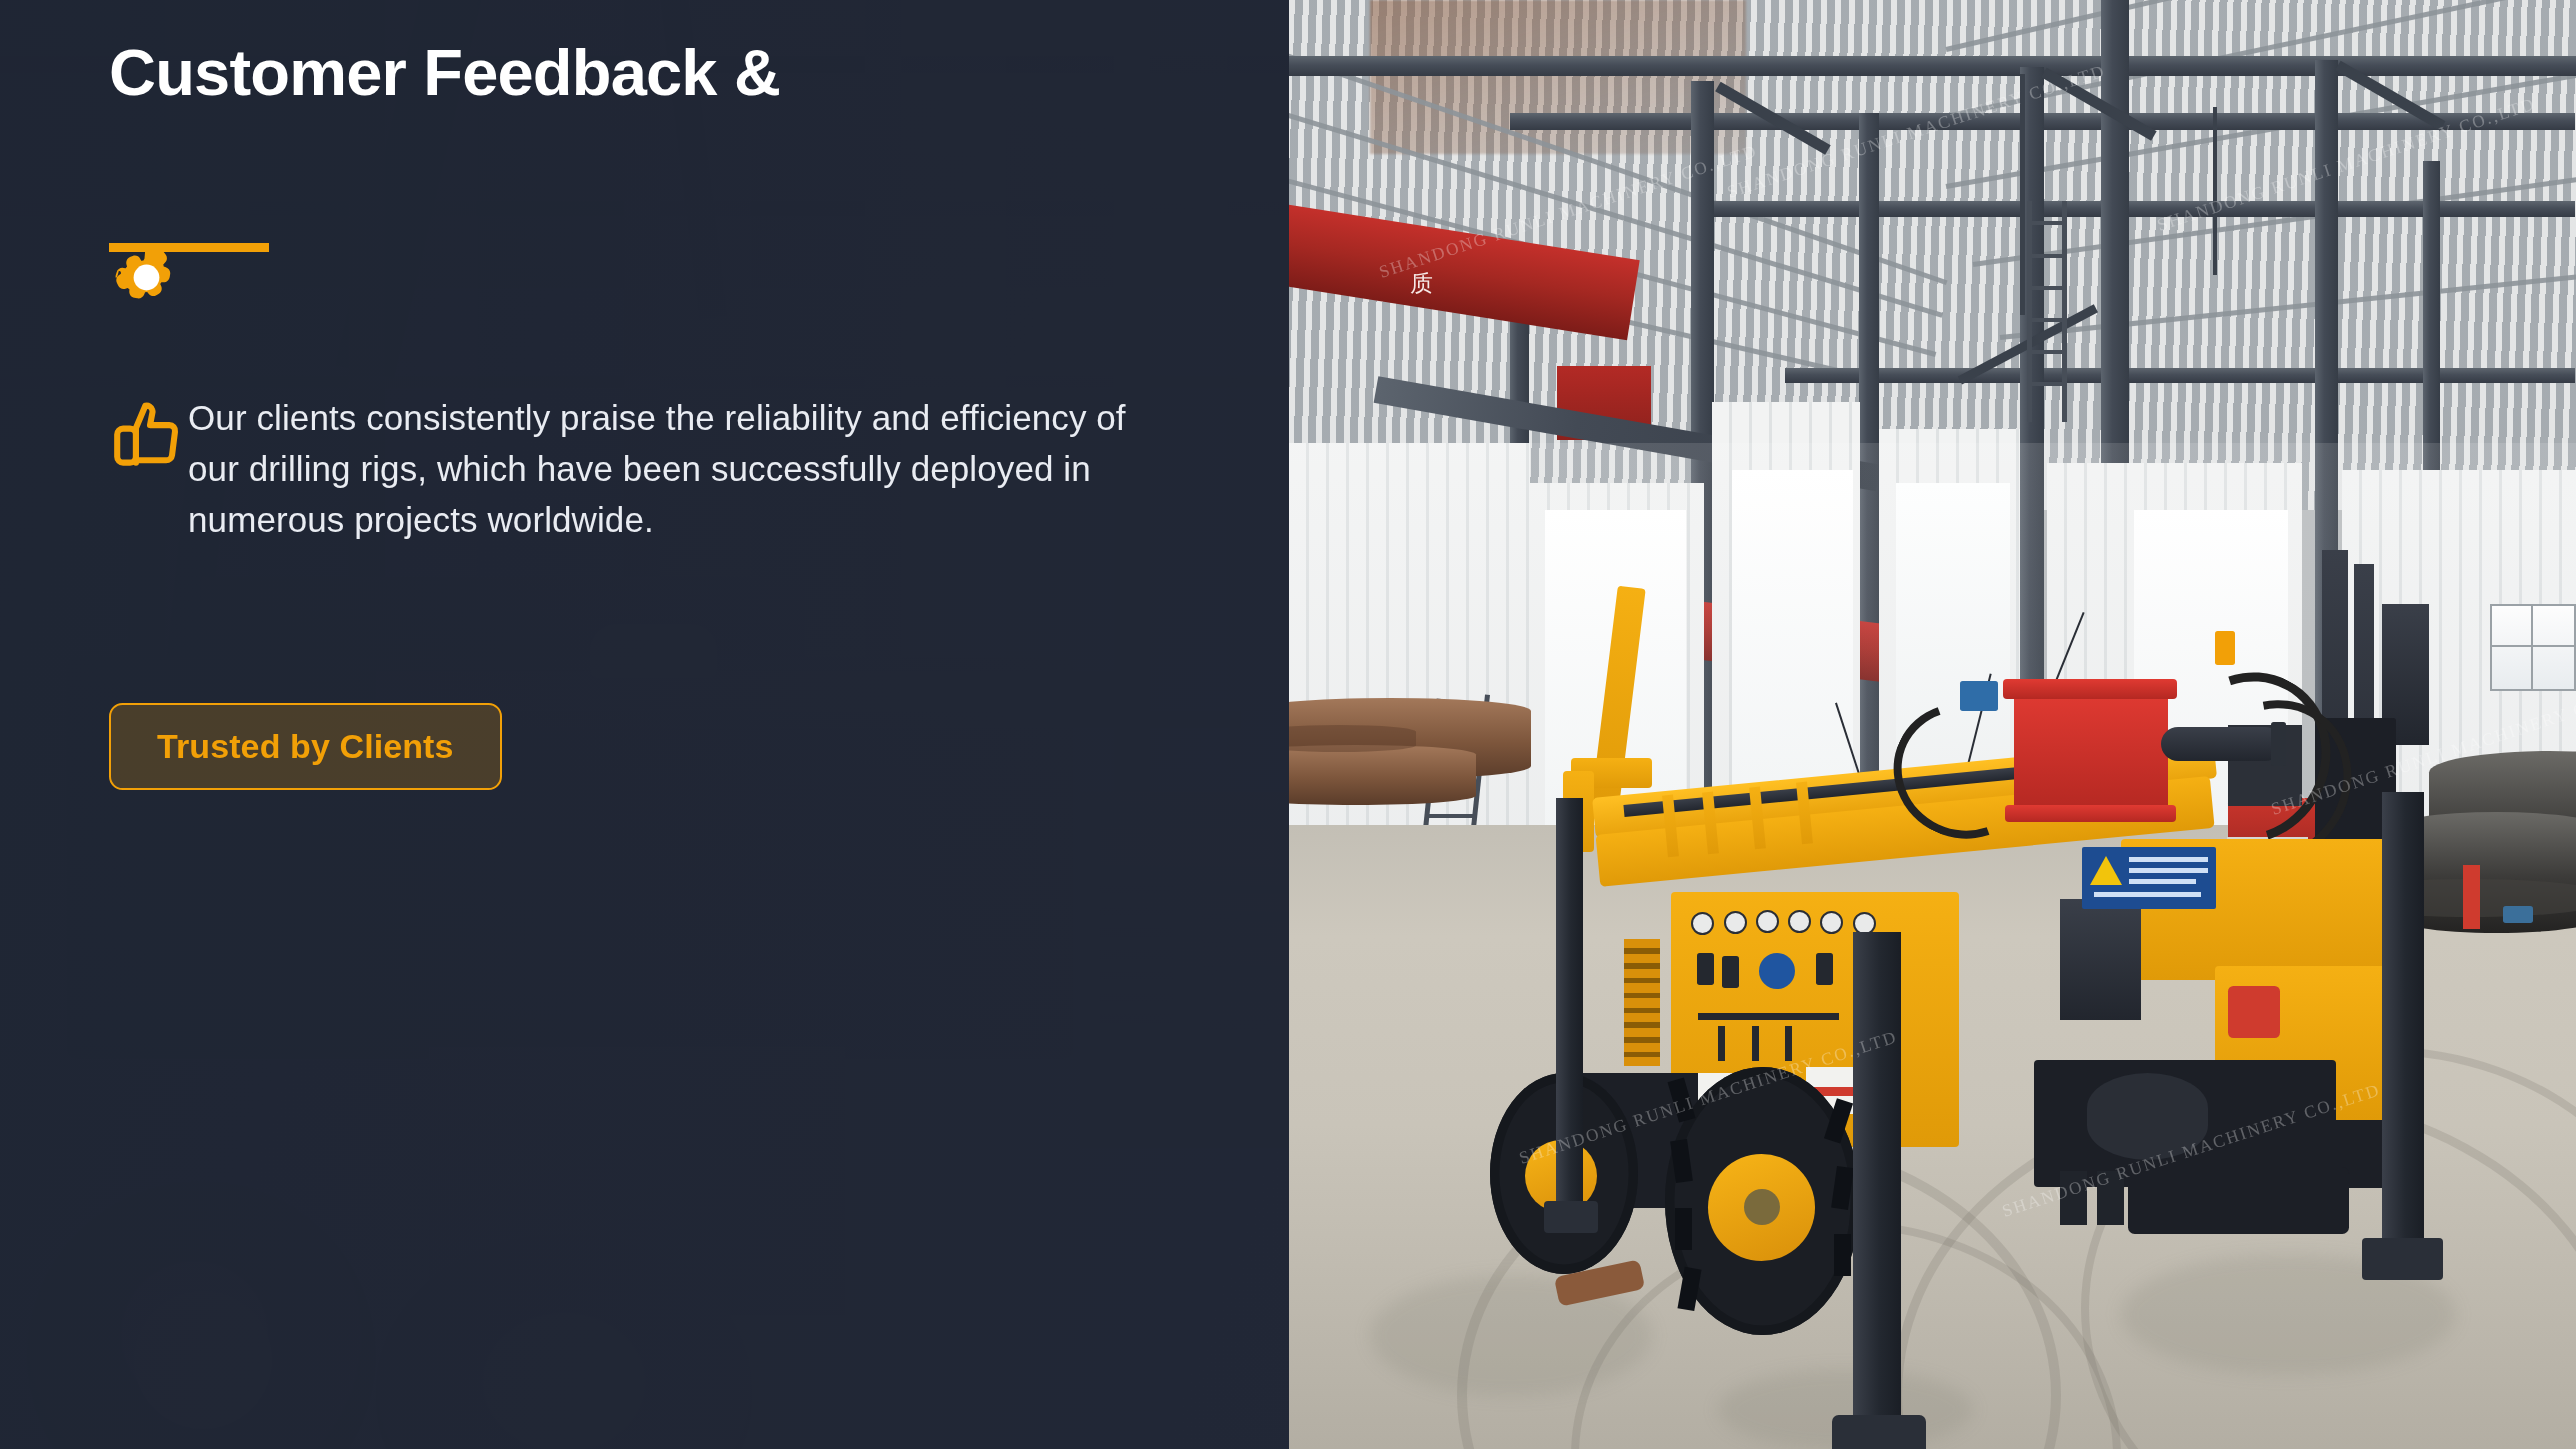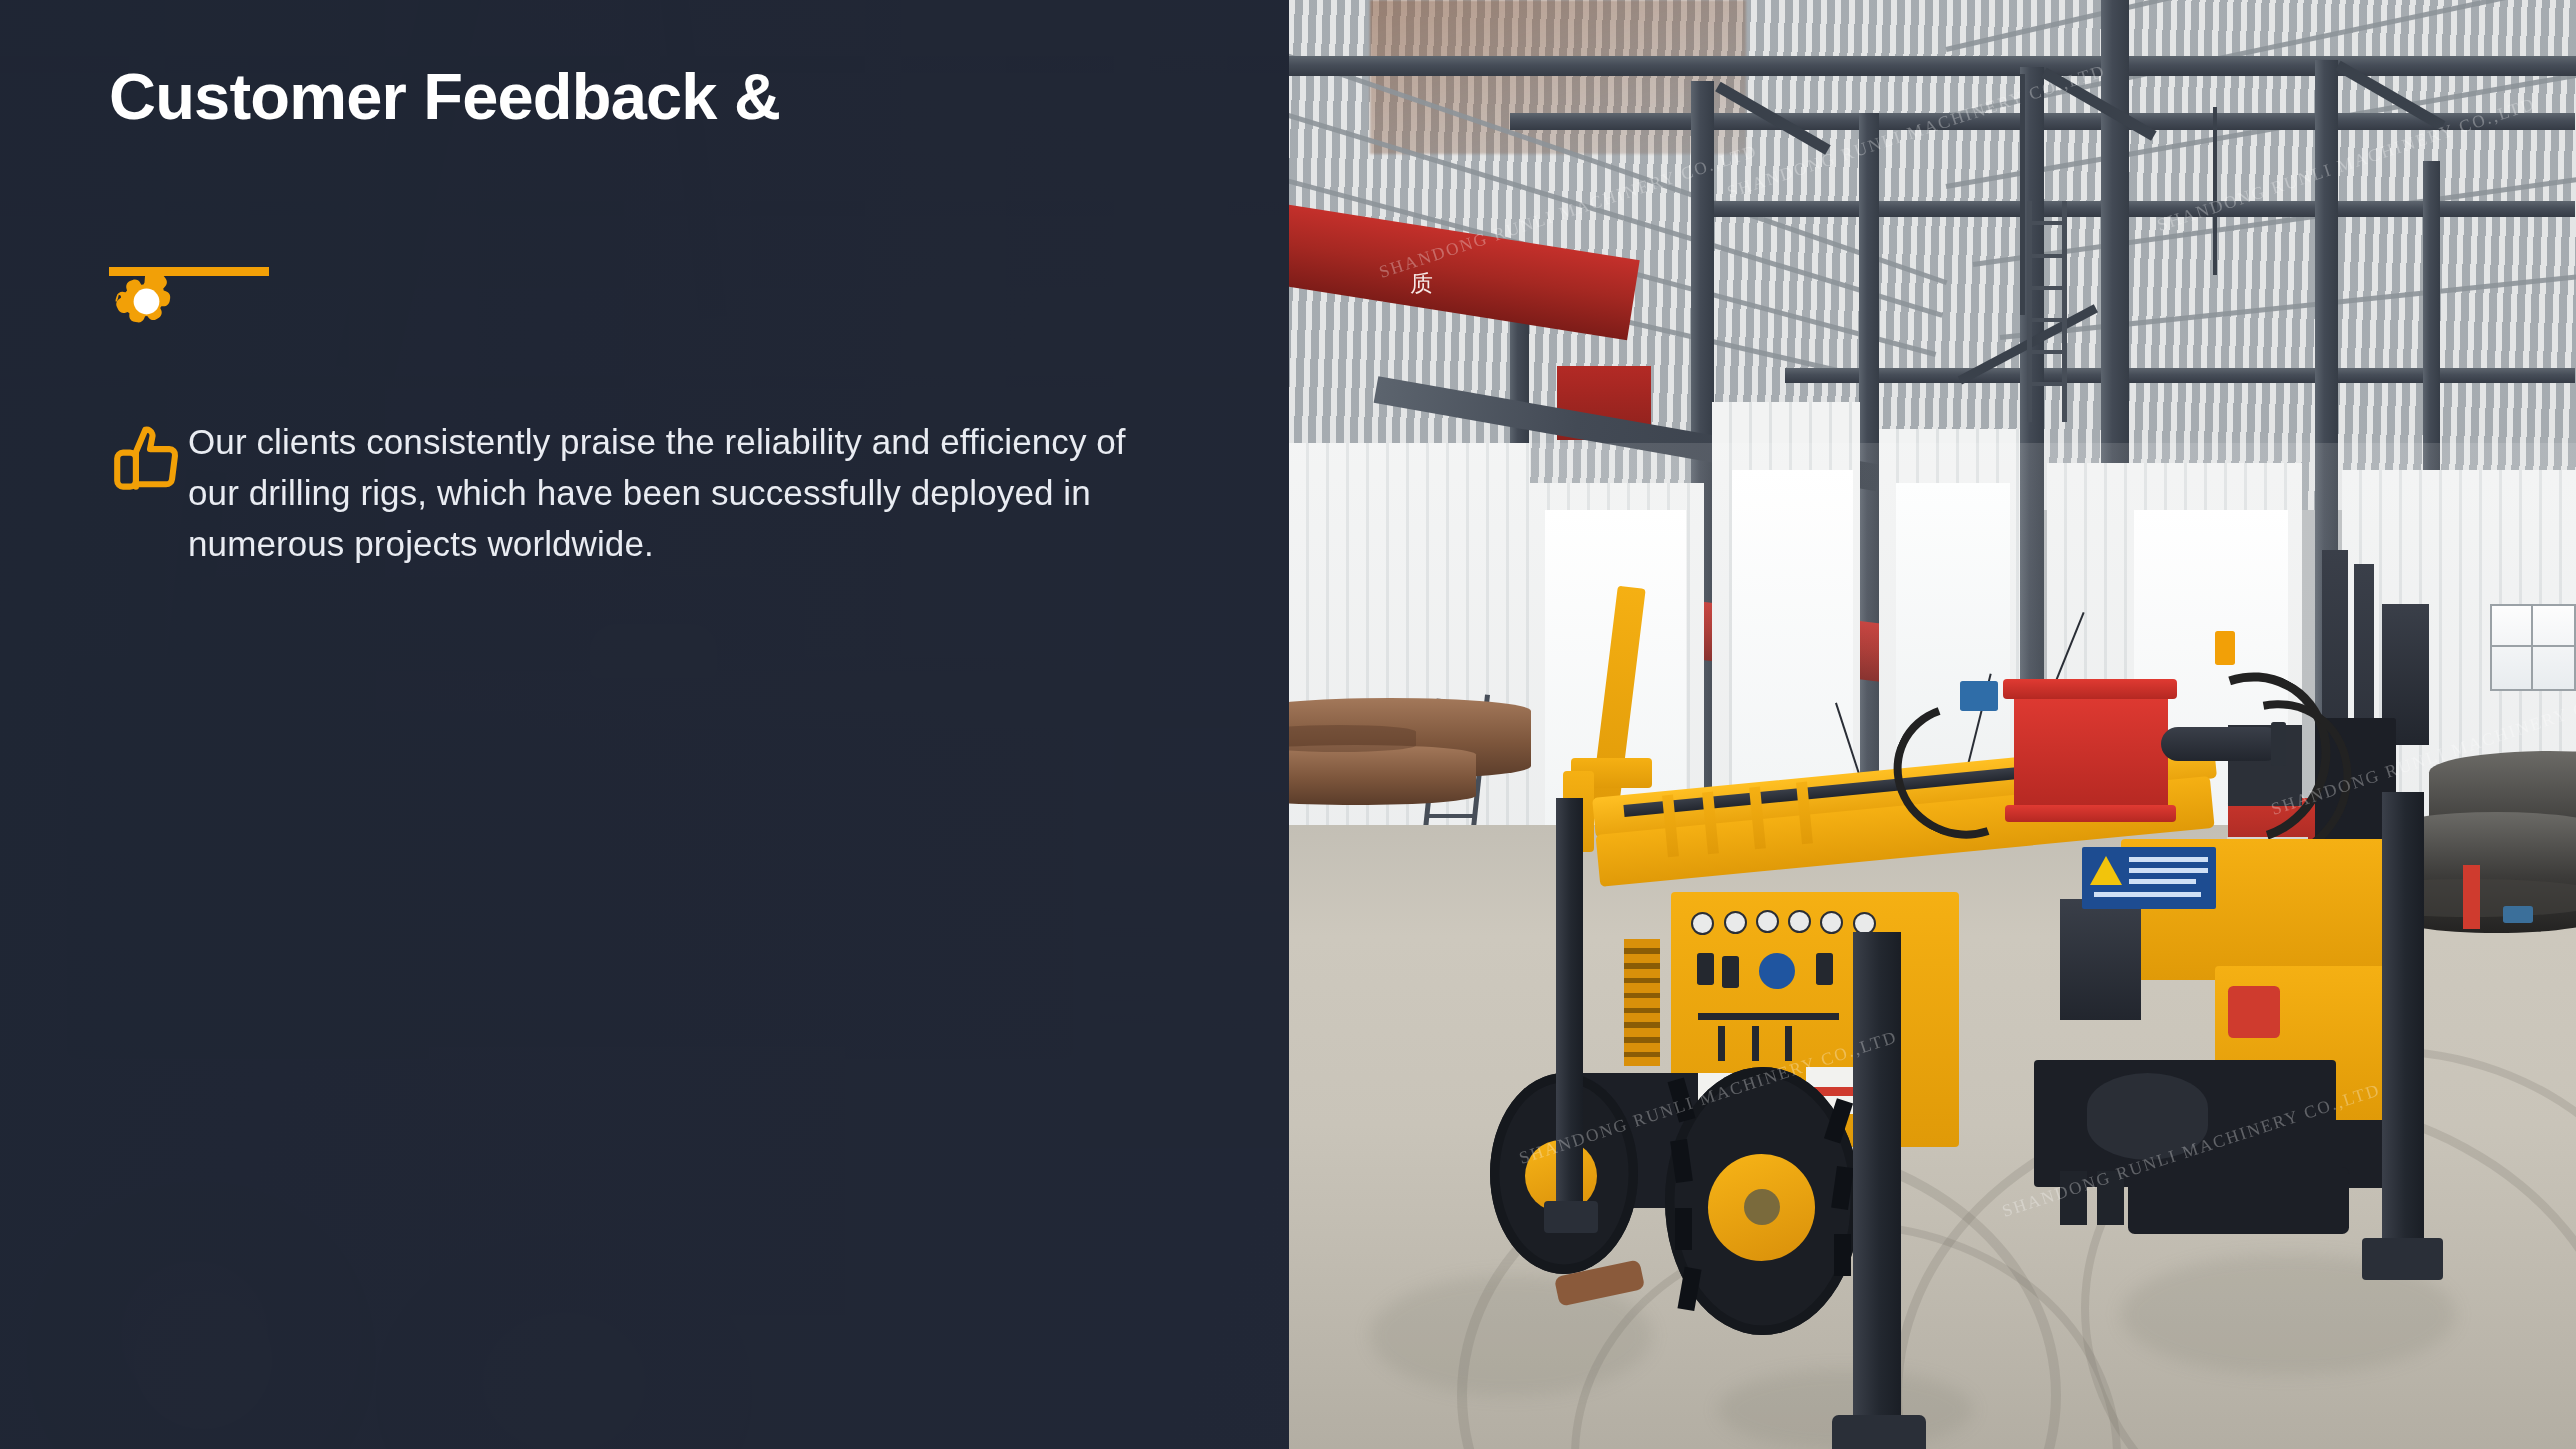--- a/index.html
+++ b/index.html
@@ -61,21 +61,21 @@
     background:radial-gradient(ellipse at 50% 48%, #3b4252 0 30%, #232834 31% 70%, #161a22 71% 100%); }
   .bg-cabin { left:429px; top:1047px; width:416px; height:268px;
     background:linear-gradient(160deg,#343b4b,#1e232e); }
 
   
   .tint { position:absolute; inset:0;
     background:linear-gradient(110deg, rgba(32,38,54,.93) 0%, rgba(34,40,56,.90) 46%, rgba(36,42,58,.88) 100%); }
   .tint2 { position:absolute; inset:0; background:rgba(30,36,50,.46); }
 
   
-  .content { position:relative; z-index:5; padding:64px 0 0 109px; }
+  .content { position:relative; z-index:5; padding:40px 0 0 109px; }
 
   .headline { position:relative; width:1047px; }
   .headline .ln {
     display:block; color:#ffffff; font-weight:bold; font-size:65px;
     line-height:1.00; letter-spacing:-0.8px; white-space:nowrap;
   }
   .headline .ln2 { margin-top:59px; position:relative; z-index:2; }
   .accent-bar {
     position:absolute; left:0px; top:203px; width:160px; height:9.4px;
     background:#F2A007; z-index:3;
@@ -259,20 +259,25 @@
                 <path d="M23 56V26.5L31 7.5c2.6-.6 5.4 1 6 3.7.2.8.2 1.6 0 2.4L35 24h16.5c3 0 5.2 2.6 4.8 5.5l-2.5 20c-.3 2.6-2.5 4.5-5.1 4.5H23"></path>
                 <rect x="7" y="27" width="16" height="29" rx="5"></rect>
               </g>
             </svg>
           </div>
           <div class="ftext">Our clients consistently praise the reliability and efficiency of our drilling rigs, which have been successfully deployed in numerous projects worldwide.</div>
         </div>
 
       </div>
 
+      <div class="cta-wrap">
+        <div class="cta">
+          <span>Trusted by Clients</span>
+        </div>
+      </div>
 
     </div>
   </div>
 
   <div class="right-photo">
 
     <div class="p roof roof-sheet"></div>
     <div class="p roof-rust"></div>
 
     <div class="p purlin" style="left:-40px; top:40px;  width:738px; transform:rotate(19deg);"></div>

